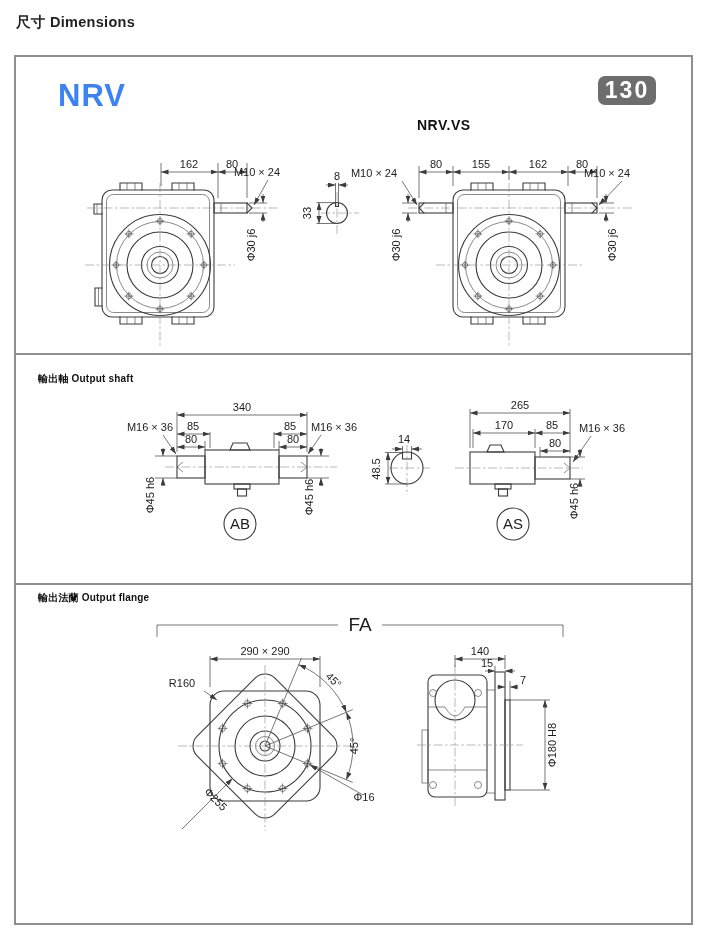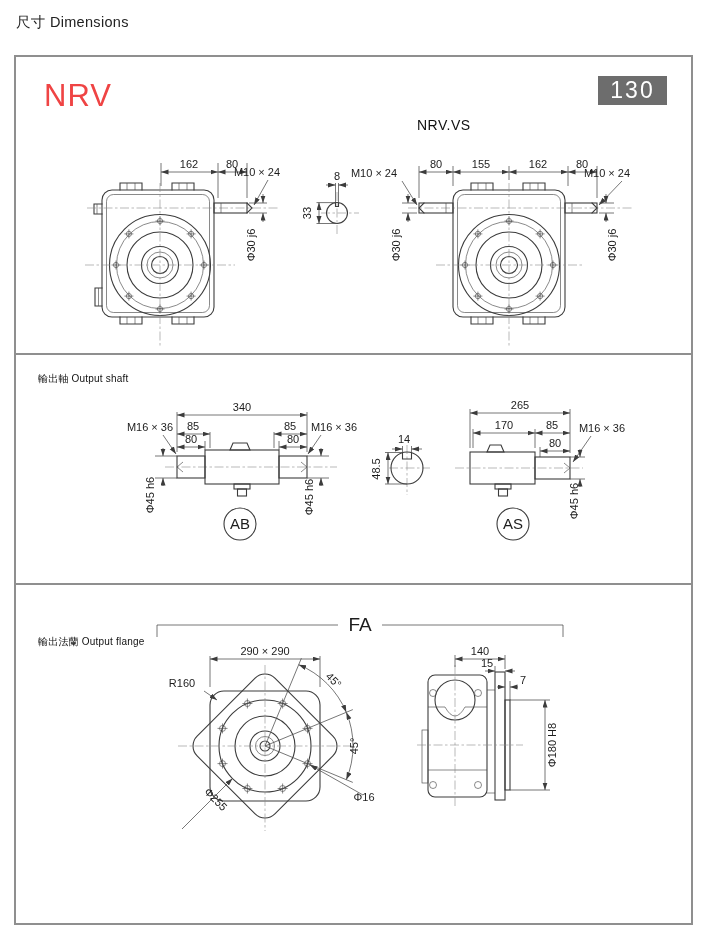--- a/index.html
+++ b/index.html
@@ -1,32 +1,32 @@
 <!DOCTYPE html>
 <html><head>
 <meta charset="utf-8">
 <style>
   html,body{margin:0;padding:0;}
   body{
     width:708px;height:941px;position:relative;background:#ffffff;
     font-family:"Liberation Sans",sans-serif;color:#1d1d1d;overflow:hidden;
   }
-  .abs{position:absolute;}
+  .abs{position:absolute;font-weight:bold;}
   #page-header{left:16px;top:13px;font-size:14.5px;color:#222;letter-spacing:.3px;}
   #sheet-frame{left:14px;top:55px;width:675px;height:866px;border:2px solid #8f8f8f;}
   .divider{left:14px;width:679px;height:0;border-top:2px solid #8f8f8f;}
   #divider-1{top:353px;}
   #divider-2{top:583px;}
-  #model-title{left:44px;top:78px;font-size:31px;font-weight:400;color:#ef4444;letter-spacing:1px;}
-  #page-badge{left:598px;top:76px;width:69px;height:29px;background:#6d6d6d;color:#fff;
-    font-size:23px;text-align:center;line-height:29px;letter-spacing:2px;}
+  #model-title{left:58px;top:78px;font-size:31px;font-weight:700;color:#3b82f6;letter-spacing:1px;}
+  #page-badge{left:598px;top:76px;width:58px;height:29px;background:#6d6d6d;color:#fff;
+    font-size:23px;text-align:center;line-height:29px;letter-spacing:2px;border-radius:7px;}
   #variant-title{left:417px;top:117px;font-size:14px;color:#111;letter-spacing:.5px;}
   .section-label{font-size:10px;color:#111;letter-spacing:.2px;}
   #output-shaft-label{left:38px;top:372px;}
-  #output-flange-label{left:38px;top:591px;margin-top:44px;}
+  #output-flange-label{left:38px;top:591px;}
   svg{position:absolute;overflow:visible;}
   svg text{font-family:"Liberation Sans",sans-serif;font-size:11px;fill:#1d1d1d;text-anchor:middle;}
   svg text.lg{font-size:15px;}
   svg text.xl{font-size:19px;}
   .ln{stroke:#3c3c3c;stroke-width:1.1;fill:none;stroke-linecap:square;stroke-linejoin:miter;}
   .thin{stroke:#4a4a4a;stroke-width:.65;fill:none;}
   .dim{stroke:#4a4a4a;stroke-width:.75;fill:none;}
   .cl{stroke:#8a8a8a;stroke-width:.6;fill:none;stroke-dasharray:9 2.5 2.5 2.5;}
 </style>
 </head>

